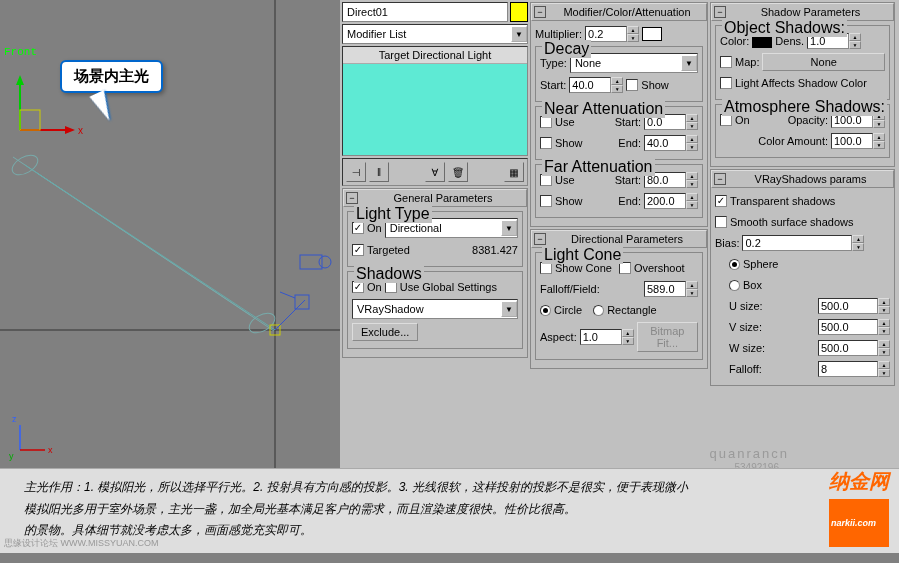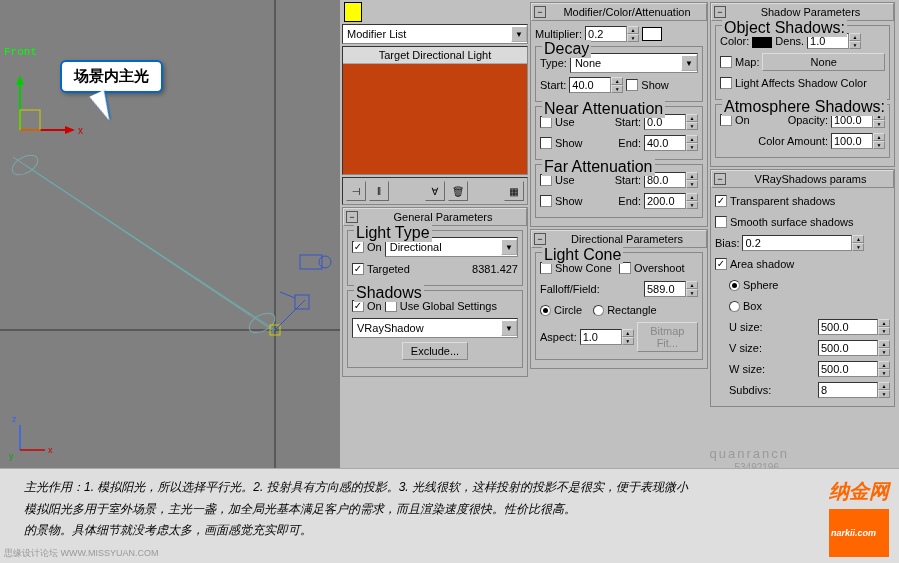--- a/index.html
+++ b/index.html
@@ -15,21 +15,21 @@
 .col2 { width: 178px; }
 .col3 { width: 185px; }
 
 .name-row { display: flex; }
 .name-input { flex: 1; background: #fff; border: 1px inset #888; padding: 2px 4px; font-size: 11px; height: 20px; }
 .color-swatch { width: 18px; height: 20px; background: #ffff00; border: 1px solid #000; margin-left: 2px; }
 
 .dropdown { display: flex; background: #fff; border: 1px inset #888; height: 20px; align-items: center; padding-left: 4px; font-size: 11px; }
 .dd-arrow { margin-left: auto; width: 16px; height: 16px; background: #c0c0c0; border: 1px outset #fff; display: flex; align-items: center; justify-content: center; font-size: 8px; }
 
-.mod-stack { background: #c2410c; border: 1px inset #888; height: 129px; }
+.mod-stack { background: #5eead4; border: 1px inset #888; height: 110px; }
 .mod-item { background: #dadada; border-bottom: 1px solid #aaa; padding: 2px 6px; font-size: 11px; text-align: center; }
 
 .toolbar { display: flex; gap: 3px; padding: 3px; border: 1px inset #888; background: #c0c0c0; align-items: center; }
 .tool-btn { width: 20px; height: 20px; border: 1px outset #c0c0c0; background: #c0c0c0; display: flex; align-items: center; justify-content: center; font-size: 10px; }
 
 .rollout { border: 1px solid #888; background: #c0c0c0; }
 .rollout-header { background: #c0c0c0; border: 1px outset #ddd; padding: 2px; font-size: 11px; display: flex; align-items: center; }
 .roll-toggle { width: 12px; height: 12px; background: #c0c0c0; border: 1px solid #555; margin-right: 4px; display: flex; align-items: center; justify-content: center; font-size: 9px; }
 .roll-title { flex: 1; text-align: center; }
 .rollout-body { padding: 4px; font-size: 11px; }
@@ -42,21 +42,21 @@
 .radio { width: 11px; height: 11px; border-radius: 50%; background: #fff; border: 1px inset #888; display: flex; align-items: center; justify-content: center; }
 .radio-on::after { content: ""; width: 5px; height: 5px; background: #000; border-radius: 50%; }
 .label { font-size: 11px; white-space: nowrap; }
 .spinner { display: flex; }
 .spin-input { width: 42px; height: 16px; background: #fff; border: 1px inset #888; font-size: 11px; padding: 0 2px; }
 .spin-btns { width: 12px; display: flex; flex-direction: column; }
 .spin-btn { height: 8px; background: #c0c0c0; border: 1px outset #ddd; font-size: 5px; text-align: center; line-height: 6px; }
 .btn { background: #c0c0c0; border: 1px outset #ddd; padding: 2px 8px; font-size: 11px; text-align: center; }
 .color-box { width: 20px; height: 14px; border: 1px solid #000; }
 
-.footer { position: absolute; left: 0; top: 468px; width: 899px; height: 95px; background: #dedede; padding: 8px 80px 8px 24px; font-size: 12px; line-height: 1.8; font-style: italic; color: #000; border-top: 1px solid #aaa; }
+.footer { position: absolute; left: 0; top: 468px; width: 899px; height: 85px; background: #dedede; padding: 8px 80px 8px 24px; font-size: 12px; line-height: 1.8; font-style: italic; color: #000; border-top: 1px solid #aaa; }
 .logo { position: absolute; right: 10px; bottom: 6px; font-size: 20px; font-weight: bold; color: #ff6600; font-style: italic; }
 .watermark { position: absolute; left: 4px; bottom: 2px; font-size: 9px; color: #999; font-style: normal; }
 .wm2 { position: absolute; right: 110px; top: 446px; font-size: 13px; color: #9a9a9a; letter-spacing: 2px; }
 .wm3 { position: absolute; right: 120px; top: 462px; font-size: 10px; color: #9a9a9a; }
 </style>
 </head>
 <body>
 
 <div class="viewport">
   <span class="viewport-label">Front</span>
@@ -95,20 +95,21 @@
     </g>
   </svg>
   <div class="callout"><span>场景内主光</span></div>
   <div class="callout-tail"></div>
 </div>
 
 <div class="panels">
 
   <div class="col col1">
     <div class="name-row">
+      <input class="name-input" value="Direct01" style="">
       <div class="color-swatch"></div>
     </div>
     <div class="dropdown">
       <span>Modifier List</span>
         <div class="dd-arrow">▼</div>
     </div>
     <div class="mod-stack">
       <div class="mod-item">Target Directional Light</div>
     </div>
     <div class="toolbar">
@@ -148,21 +149,21 @@
           <div class="row">
             <div class="checkbox check-on"></div>
             <span class="label">On</span>
             <div class="checkbox"></div>
             <span class="label">Use Global Settings</span>
           </div>
           <div class="dropdown">
               <span>VRayShadow</span>
               <div class="dd-arrow">▼</div>
             </div>
-          <div class="row" style="justify-content:center;margin-top:4px">
+          <div class="row" style="justify-content:flex-start;margin-top:4px">
             <div class="btn">Exclude...</div>
           </div>
         </div>
       </div>
     </div>
   </div>
 
   <div class="col col2">
     <div class="rollout">
       <div class="rollout-header">
@@ -382,24 +383,20 @@
         <div class="row">
           <span class="label">Bias:</span>
           <div class="spinner">
               <input class="spin-input" style="width: 110px;" value="0.2">
               <div class="spin-btns">
                 <div class="spin-btn">▲</div>
                 <div class="spin-btn">▼</div>
               </div>
             </div>
         </div>
-        <div class="row">
-            <div class="checkbox check-on"></div>
-            <span class="label">Area shadow</span>
-          </div>
         <div class="row" style="padding-left:14px">
             <div class="radio radio-on"></div>
             <span class="label">Sphere</span>
           </div>
         <div class="row" style="padding-left:14px">
             <div class="radio"></div>
             <span class="label">Box</span>
           </div>
         <div class="row" style="padding-left:14px">
             <span class="label">U size:</span>
@@ -425,21 +422,21 @@
             <span class="label">W size:</span>
             <div class="spinner" style="margin-left:auto">
               <input class="spin-input" style="width: 60px;" value="500.0">
               <div class="spin-btns">
                 <div class="spin-btn">▲</div>
                 <div class="spin-btn">▼</div>
               </div>
             </div>
           </div>
         <div class="row" style="padding-left:14px">
-            <span class="label">Subdivs:</span>
+            <span class="label">Falloff:</span>
             <div class="spinner" style="margin-left:auto">
               <input class="spin-input" style="width: 60px;" value="8">
               <div class="spin-btns">
                 <div class="spin-btn">▲</div>
                 <div class="spin-btn">▼</div>
               </div>
             </div>
           </div>
       </div>
     </div>

